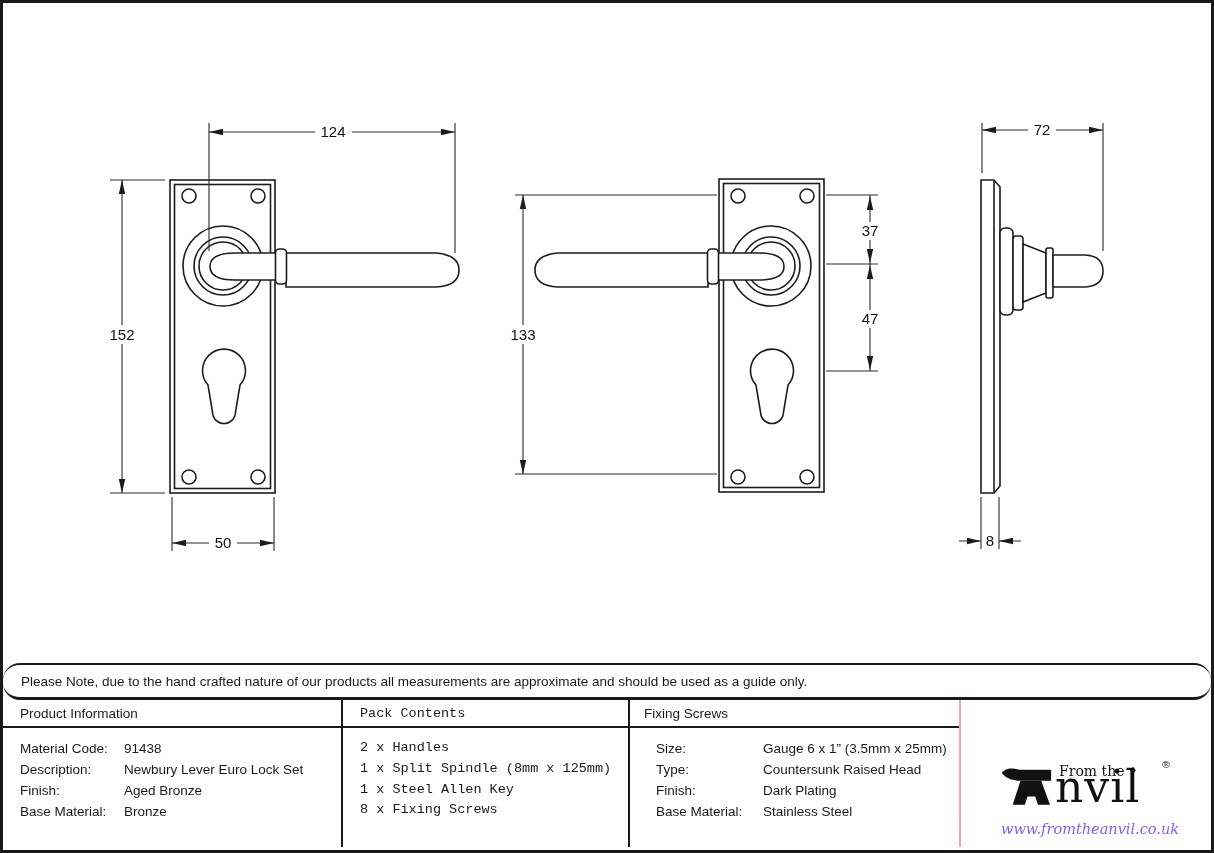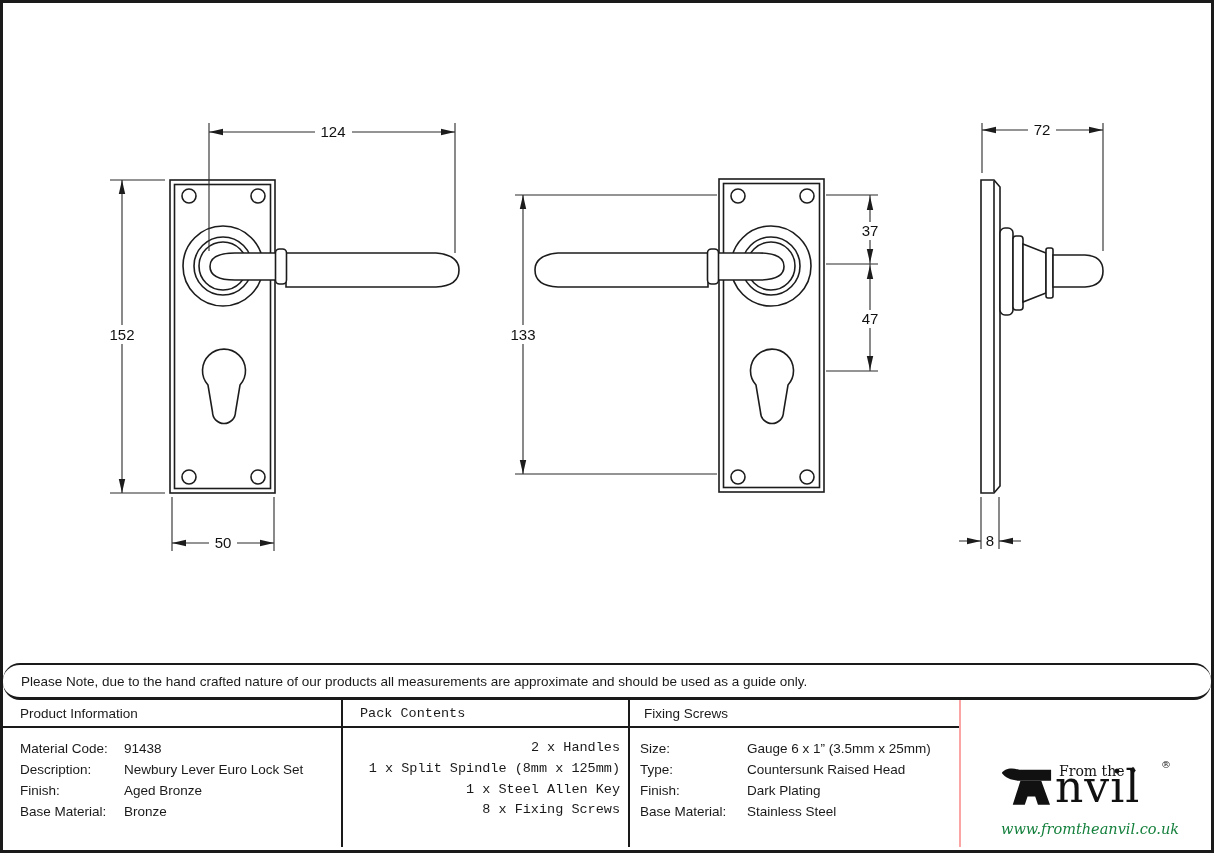--- a/index.html
+++ b/index.html
@@ -25,43 +25,43 @@
   .col-1{width:340px;border-right:2px solid #1a1a1a;}
   .col-2{width:287px;border-right:2px solid #1a1a1a;font-family:Liberation Mono, monospace;}
   .col-3{width:331px;border-right:2px solid #fca5a5;}
   .col-4{flex:1;display:flex;align-items:flex-end;justify-content:center;padding-top:18px;}
   .col-hd{
     height:26px;border-bottom:2px solid #1a1a1a;display:flex;align-items:center;
     padding-left:17px;font-size:13.5px;
   }
   .col-3 .col-hd{padding-left:14px;}
   .col-body{padding:10px 8px 0 17px;font-size:13.5px;}
-  .col-3 .col-body{padding-left:10px;}
+  .col-3 .col-body{padding-left:26px;}
   .kv{display:flex;line-height:21px;}
   .kv .k{width:104px;flex:none;}
   .col-3 .kv .k{width:107px;}
-  .list-item{line-height:20.8px;text-align:right;}
+  .list-item{line-height:20.8px;}
   
   .logo{position:relative;width:170px;height:86px;}
   .logo-row{position:absolute;left:0;top:0;display:flex;align-items:flex-end;}
   .anvil-icon{width:52px;height:46px;margin-right:2px;}
   .brand-rest{
     font-family:"DejaVu Serif","Liberation Serif",serif;font-size:44px;line-height:40px;
     letter-spacing:1px;color:#111;
   }
   .from-the{
     position:absolute;left:58px;top:2px;font-family:"DejaVu Serif","Liberation Serif",serif;
     font-size:14px;color:#111;white-space:nowrap;
   }
   .diamond{font-size:10px;vertical-align:2px;margin-left:4px;}
   .reg-mark{position:absolute;right:0px;top:-2px;font-size:10px;font-family:"DejaVu Serif",serif;}
   .logo-url{
     position:absolute;left:0;right:0;top:60px;text-align:center;
     font-family:"DejaVu Serif","Liberation Serif",serif;font-style:italic;
-    font-size:14.5px;color:#15803d;white-space:nowrap;
+    font-size:14.5px;color:#8b5cf6;white-space:nowrap;
   }
 </style>
 </head>
 <body>
 
 <div class="sheet">
 
   <div class="draw-area">
     <svg width="1208" height="660" viewBox="0 0 1208 660">
 

